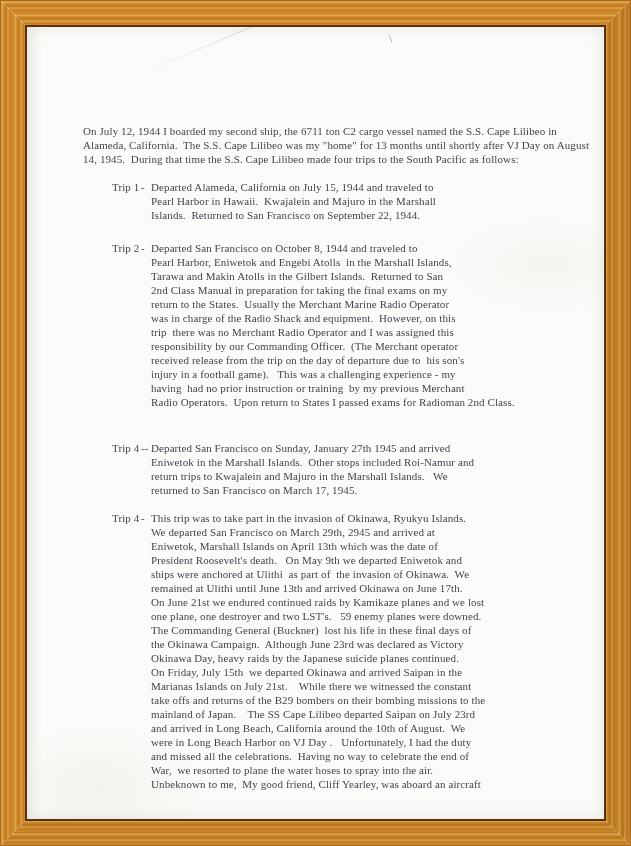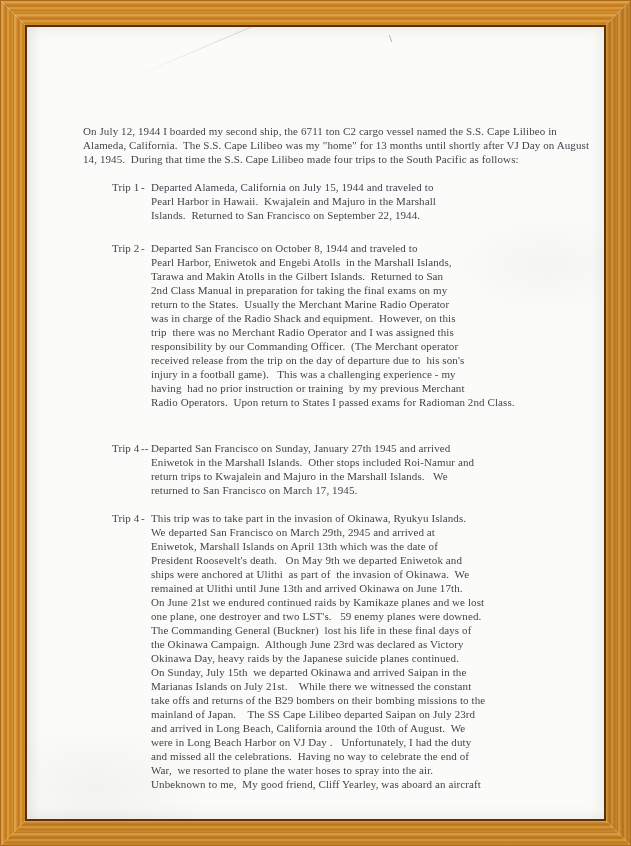--- a/index.html
+++ b/index.html
@@ -141,21 +141,21 @@
           <div class="line">We departed San Francisco on March 29th, 2945 and arrived at</div>
           <div class="line">Eniwetok, Marshall Islands on April 13th which was the date of</div>
           <div class="line">President Roosevelt's death.   On May 9th we departed Eniwetok and</div>
           <div class="line">ships were anchored at Ulithi  as part of  the invasion of Okinawa.  We</div>
           <div class="line">remained at Ulithi until June 13th and arrived Okinawa on June 17th.</div>
           <div class="line">On June 21st we endured continued raids by Kamikaze planes and we lost</div>
           <div class="line">one plane, one destroyer and two LST's.   59 enemy planes were downed.</div>
           <div class="line">The Commanding General (Buckner)  lost his life in these final days of</div>
           <div class="line">the Okinawa Campaign.  Although June 23rd was declared as Victory</div>
           <div class="line">Okinawa Day, heavy raids by the Japanese suicide planes continued.</div>
-          <div class="line">On Sunday, July 15th  we departed Okinawa and arrived Saipan in the</div>
+          <div class="line">On Friday, July 15th  we departed Okinawa and arrived Saipan in the</div>
           <div class="line">Marianas Islands on July 21st.    While there we witnessed the constant</div>
           <div class="line">take offs and returns of the B29 bombers on their bombing missions to the</div>
           <div class="line">mainland of Japan.    The SS Cape Lilibeo departed Saipan on July 23rd</div>
           <div class="line">and arrived in Long Beach, California around the 10th of August.  We</div>
           <div class="line">were in Long Beach Harbor on VJ Day .   Unfortunately, I had the duty</div>
           <div class="line">and missed all the celebrations.  Having no way to celebrate the end of</div>
           <div class="line">War,  we resorted to plane the water hoses to spray into the air.</div>
           <div class="line">Unbeknown to me,  My good friend, Cliff Yearley, was aboard an aircraft</div>
         </div>
     </div>

